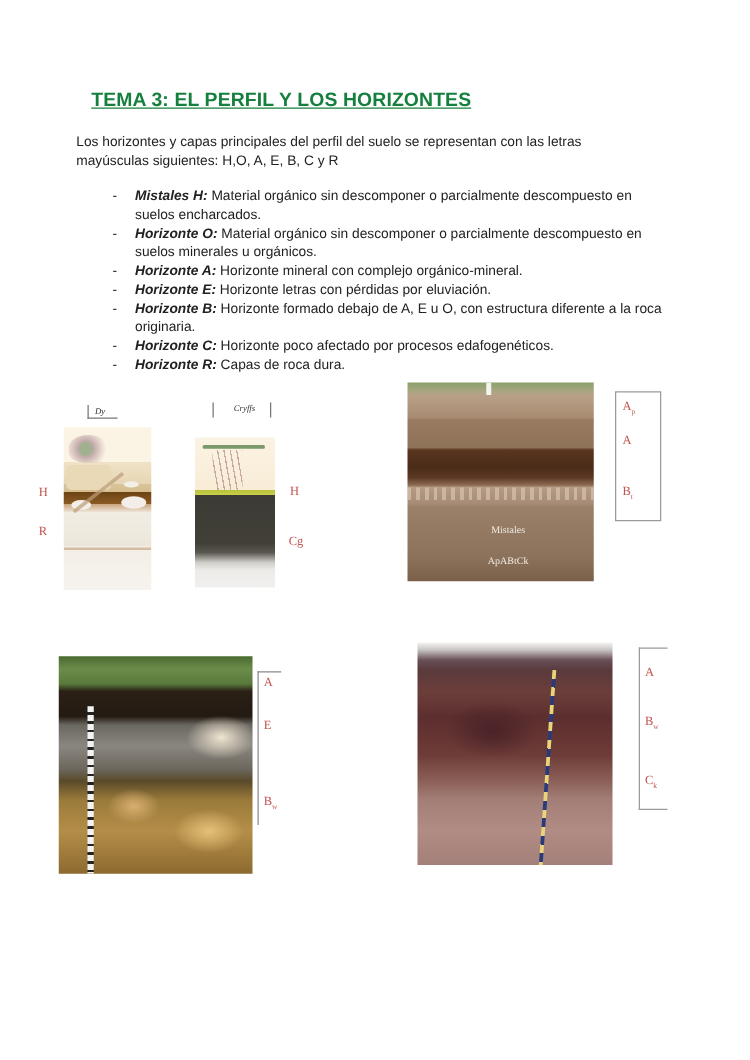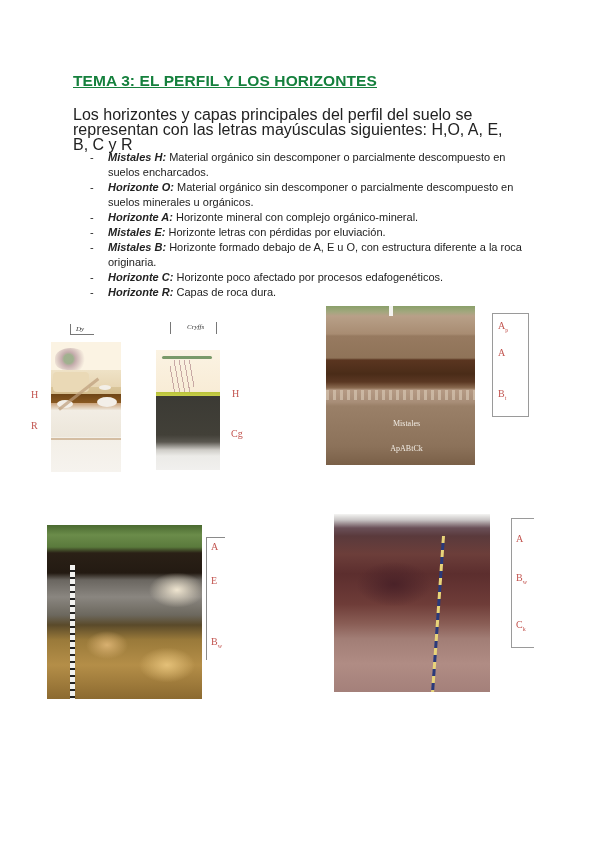--- a/index.html
+++ b/index.html
@@ -1,20 +1,20 @@
 <!DOCTYPE html>
 <html><head>
 <meta charset="utf-8">
 <style>
   html, body { margin:0; padding:0; background:#ffffff; }
   body { width:600px; height:848px; position:relative; overflow:hidden;
          font-family:"Liberation Sans", sans-serif; color:#111; }
   .title { position:absolute; left:73px; top:72px; font-size:15.5px; font-weight:bold;
            text-decoration:underline; letter-spacing:0.1px; color:#15803d; }
-  .intro { position:absolute; left:73px; top:107px; width:440px; font-size:16px; line-height:15px; color:#222; }
+  .intro { position:absolute; left:61px; top:107px; width:440px; font-size:11px; line-height:15px; color:#222; }
   .list { position:absolute; left:90px; top:150px; width:440px; margin:0; padding:0; list-style:none;
           font-size:11px; line-height:15px; color:#222; }
   .list li { position:relative; padding-left:18px; }
   .list li .dash { position:absolute; left:0; top:0; }
   .list li b { font-style:italic; }
 
   .fig { position:absolute; overflow:hidden; }
   .lbl { position:absolute; font-family:"Liberation Serif", serif; color:#c2544f; font-size:10px; }
   .lbl sub { font-size:6px; }
   .box { position:absolute; border:1px solid #9a9a9a; background:#fff; }
@@ -104,22 +104,22 @@
 </head>
 <body>
 
 <div class="title">TEMA 3: EL PERFIL Y LOS HORIZONTES</div>
 <p class="intro" style="margin:0">Los horizontes y capas principales del perfil del suelo se representan con las letras mayúsculas siguientes: H,O, A, E, B, C y R</p>
 
 <ul class="list">
   <li><span class="dash">-</span><b>Mistales H:</b><span> Material orgánico sin descomponer o parcialmente descompuesto en suelos encharcados.</span></li>
   <li><span class="dash">-</span><b>Horizonte O:</b><span> Material orgánico sin descomponer o parcialmente descompuesto en suelos minerales u orgánicos.</span></li>
   <li><span class="dash">-</span><b>Horizonte A:</b><span> Horizonte mineral con complejo orgánico-mineral.</span></li>
-  <li><span class="dash">-</span><b>Mistales E:</b><span> Horizonte letras con pérdidas por eluviación.</span></li>
-  <li><span class="dash">-</span><b>Mistales B:</b><span> Horizonte formado debajo de A, E u O, con estructura diferente a la roca originaria.</span></li>
+  <li><span class="dash">-</span><b>Horizonte E:</b><span> Horizonte letras con pérdidas por eluviación.</span></li>
+  <li><span class="dash">-</span><b>Horizonte B:</b><span> Horizonte formado debajo de A, E u O, con estructura diferente a la roca originaria.</span></li>
   <li><span class="dash">-</span><b>Horizonte C:</b><span> Horizonte poco afectado por procesos edafogenéticos.</span></li>
   <li><span class="dash">-</span><b>Horizonte R:</b><span> Capas de roca dura.</span></li>
 </ul>
 
 <div class="cap" style="left:70px; top:324px;">Dy</div>
 <div class="fig ill1">
   <div class="plant"></div>
   <div class="rock1"></div>
   <div class="pebble" style="left:6px; top:58px;"></div>
   <div class="pebble" style="left:46px; top:55px; width:20px; height:10px;"></div>

